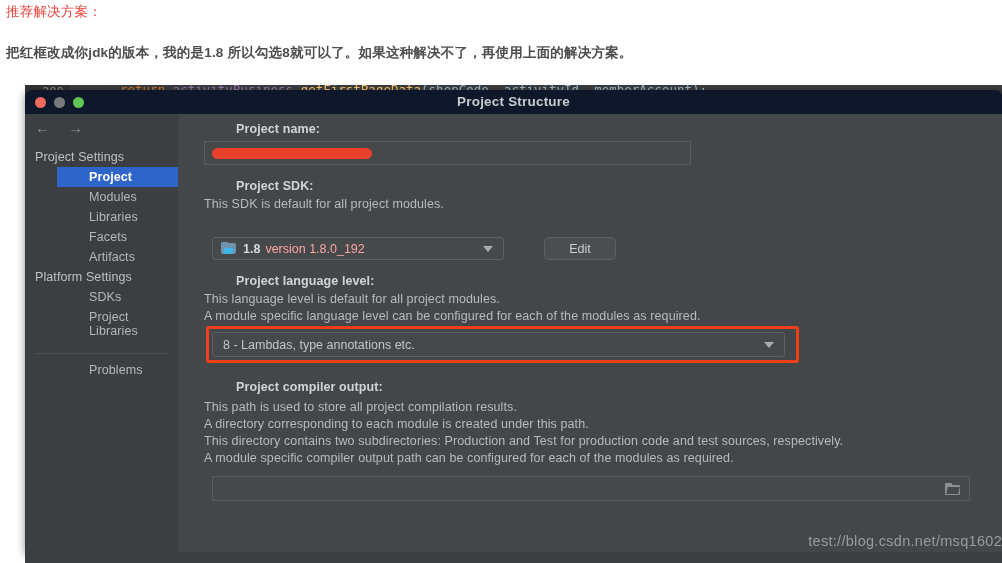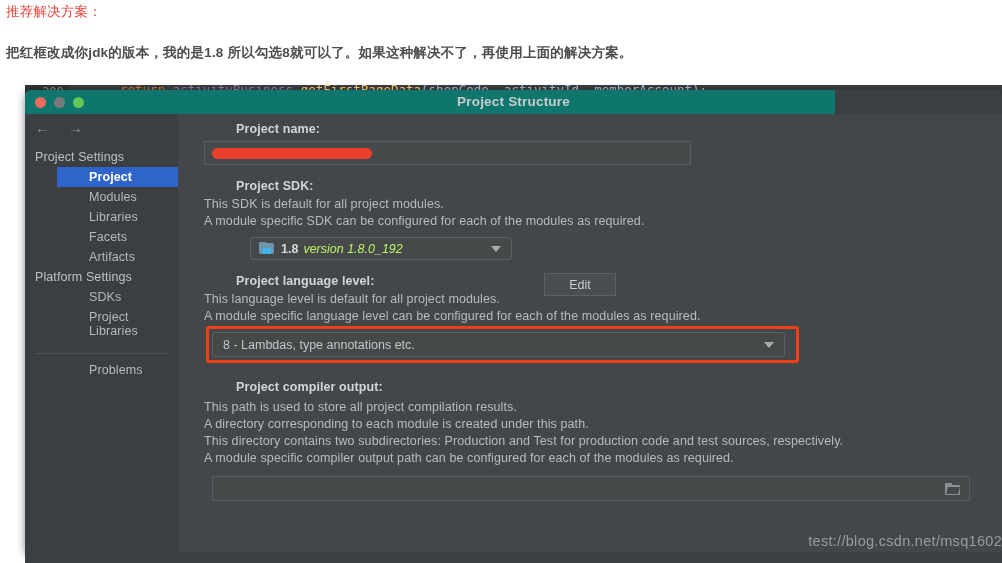--- a/index.html
+++ b/index.html
@@ -90,23 +90,23 @@
     width: 977px;
     height: 462px;
     background: #3c3f41;
     border-radius: 6px 6px 0 0;
     overflow: hidden;
     box-shadow: 0 2px 10px rgba(0,0,0,0.45);
   }
   .titlebar {
     position: absolute;
     left: 0; top: 0;
-    width: 810px;
+    width: 977px;
     height: 24px;
-    background: #0f766e;
+    background: #0f172a;
     border-bottom: 1px solid #323232;
   }
   .lights {
     position: absolute;
     left: 10px;
     top: 7px;
     display: flex;
     gap: 8px;
   }
   .light {
@@ -269,36 +269,34 @@
     left: 3px; top: 6px;
     width: 9px; height: 6px;
     background: #3fb5e8;
     border-radius: 0 0 3px 3px;
   }
   .sdk-ver-strong {
     font-weight: bold;
     color: #d6d9db;
   }
   .sdk-ver-dim {
-    color: #bef264;
-    font-style: italic;
+    color: #fca5a5;
   }
 
   .btn {
     position: absolute;
     background: #4a4e50;
     border: 1px solid #5d6163;
-    border-radius: 0;
+    border-radius: 5px;
     box-sizing: border-box;
     font-size: 12.5px;
     color: #cbced0;
     display: flex;
     align-items: center;
     justify-content: center;
-    margin-top: 36px;
   }
 
   
   .red-box {
     position: absolute;
     border: 3px solid #f0401a;
     border-radius: 3px;
     box-sizing: border-box;
     pointer-events: none;
   }
@@ -399,23 +397,22 @@
 
   <div class="content">
 
     <div class="label-bold" style="left:26px; top:8px;">Project name:</div>
     <div class="field" style="left:26px; top:27px; width:487px; height:24px;">
       <div class="redact-bar"></div>
     </div>
 
     <div class="label-bold" style="left:26px; top:65px;">Project SDK:</div>
     <div class="label-desc" style="left:26px; top:83px;">This SDK is default for all project modules.</div>
-    <div class="label-desc" style="left:26px; top:100px;">A module specific SDK can be configured for each of the modules as required.</div>
-
-    <div class="combo" style="left:34px; top:123px; width:262px; height:23px;margin-left:38px;">
+
+    <div class="combo" style="left:34px; top:123px; width:292px; height:23px;">
       <span class="sdk-icon">
         <span class="f-tab"></span>
           <span class="f-back"></span>
           <span class="cup"></span>
       </span>
       <span class="combo-text sdk-ver-strong">1.8</span>
       <span style="width:5px;"></span>
       <span class="combo-text sdk-ver-dim">version 1.8.0_192</span>
       <span class="combo-arrow"></span>
     </div>

